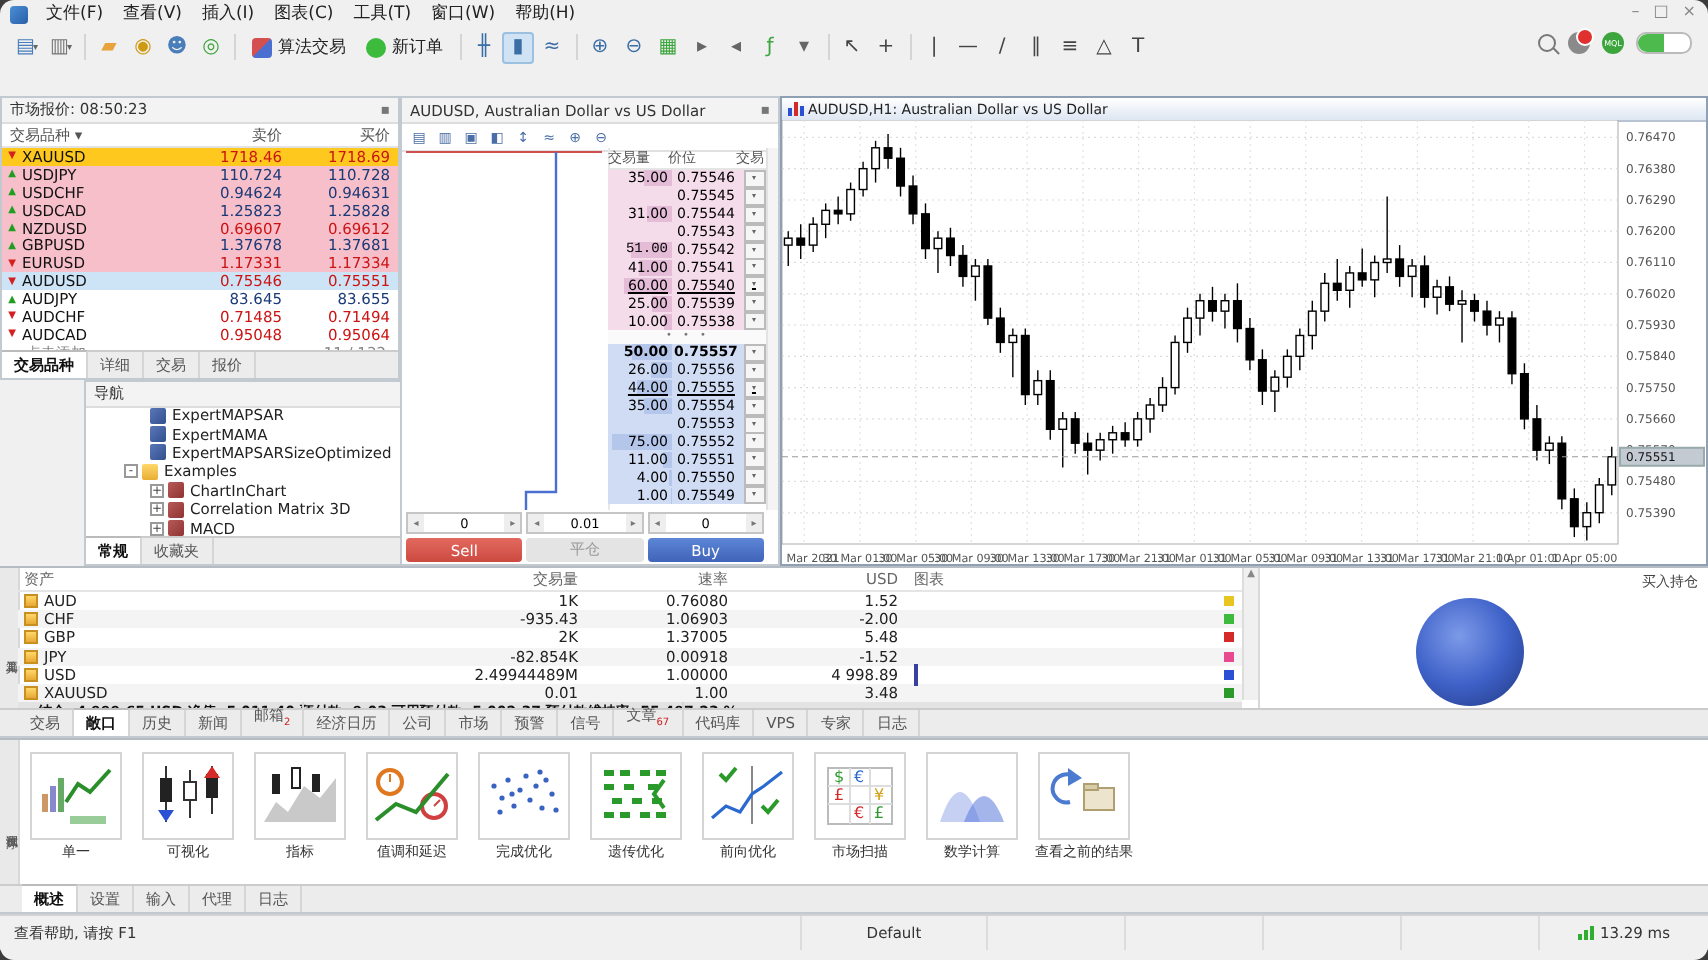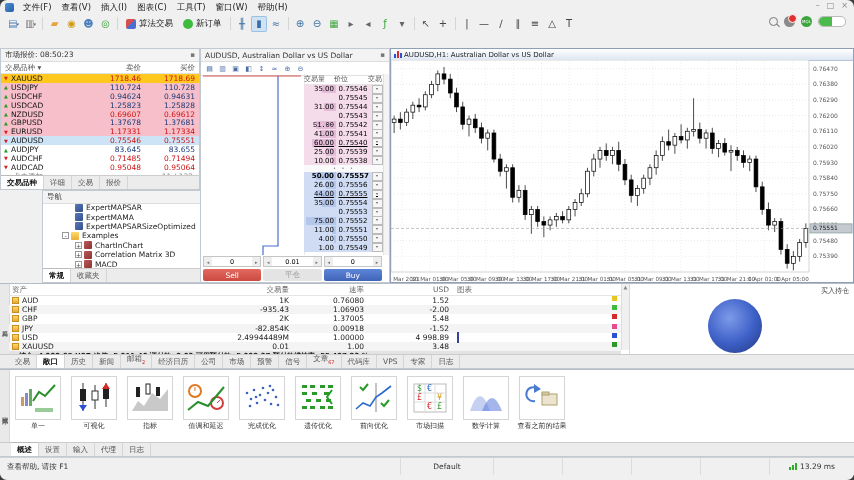--- a/index.html
+++ b/index.html
@@ -91,21 +91,21 @@
   .ctitle{height:11px;background:linear-gradient(180deg,#ffffff,#dde6f2);border-bottom:1px solid #b8c4d4;display:flex;align-items:center;font-size:7px;color:#222;padding:0 3px;gap:2px;}
   .cico{display:flex;gap:1px;align-items:flex-end;height:7px;}
   .cico i{width:2px;background:#2a50d4;display:block;}
   .cico i.r{background:#d42a2a;}
   
   #toolbox{left:0;top:283px;right:0;height:86px;background:#fff;border-top:1px solid #b5bcc4;}
   .vstrip{position:absolute;left:0;top:0;bottom:0;width:9px;background:#e9e9e9;border-right:1px solid #d8d8d8;
           writing-mode:vertical-rl;font-size:6px;color:#555;text-align:center;}
   .tbx-table{position:absolute;left:9px;width:612px;top:0;}
   .tbx-h{display:flex;height:11px;font-size:7.5px;color:#666;align-items:center;border-bottom:1px solid #e5e5e5;}
-  .tbx-r{display:flex;height:9.2px;font-size:7.5px;align-items:flex-start;color:#222;}
+  .tbx-r{display:flex;height:9.2px;font-size:7.5px;align-items:center;color:#222;}
   .tbx-r:nth-child(even){background:#f4f4f4;}
   .c-asset{width:145px;display:flex;align-items:center;gap:3px;padding-left:3px;box-sizing:border-box;}
   .c-vol{width:135px;text-align:right;} .c-rate{width:75px;text-align:right;} .c-usd{width:85px;text-align:right;}
   .c-chart{flex:1;padding-left:8px;} .c-sq{width:14px;display:flex;justify-content:center;}
   .aico{width:7px;height:7px;background:linear-gradient(180deg,#ffd86a,#e8a835);border:1px solid #c89020;box-sizing:border-box;}
   .sq{width:5px;height:5px;}
   .usdbar{width:72px;height:5px;background:linear-gradient(90deg,#4a50b8,#9aa2e8);border:1px solid #3a40a0;}
   .tbx-sum{position:absolute;left:9px;width:612px;top:67px;height:10px;background:#e3e3e3;font-size:7px;font-weight:bold;color:#111;display:flex;align-items:center;padding-left:10px;box-sizing:border-box;}
   .tbx-scroll{position:absolute;left:621px;top:0;height:66px;width:7px;background:#f0f0f0;border-left:1px solid #ddd;font-size:5px;color:#888;text-align:center;}
   .pie-panel{position:absolute;left:629px;right:0;top:0;height:77px;background:#fff;border-left:1px solid #d8d8d8;}

